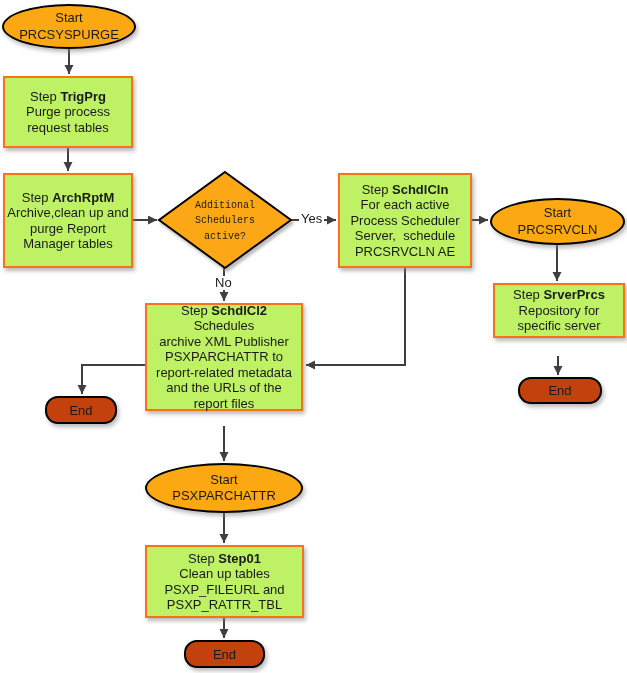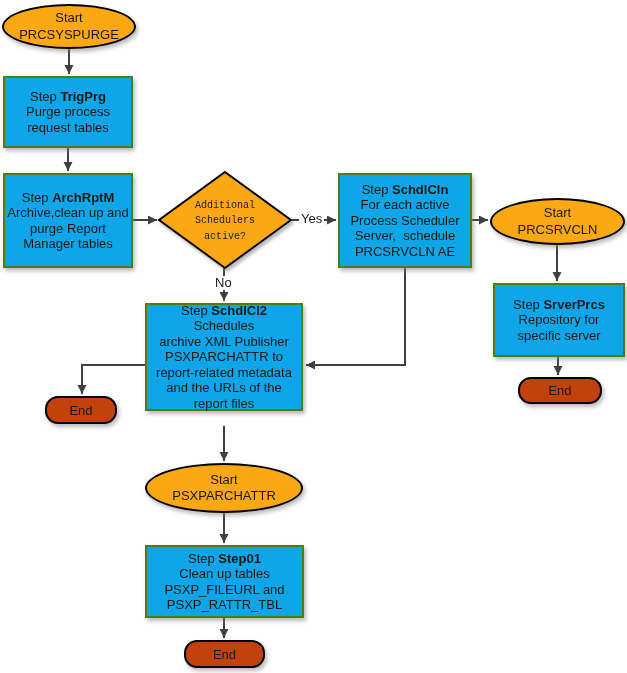--- a/index.html
+++ b/index.html
@@ -8,21 +8,21 @@
     width: 627px; height: 673px;
     background: #ffffff;
     font-family: "Liberation Sans", sans-serif;
     color: #1a1a1a;
     overflow: hidden;
   }
   #connector-layer { position:absolute; left:0; top:0; width:627px; height:673px; }
   .node { position:absolute; box-sizing:border-box; display:flex; flex-direction:column;
           align-items:center; justify-content:center; text-align:center; }
   .box {
-    background:#0ea5e9; border:2px solid #4d7c0f;
+    background:#bef264; border:2px solid #f97316;
     box-shadow: 2px 3px 4px rgba(130,130,130,0.55);
     font-size:13px; line-height:15.5px;
   }
   .oval {
     background:#FCA812; border:2px solid #000000; border-radius:50%;
     box-shadow: 2px 3px 4px rgba(130,130,130,0.55);
     font-size:13px; line-height:16.5px;
   }
   .endnode {
     background:#c2410c; border:2px solid #000000; border-radius:13px;
@@ -107,21 +107,21 @@
     <div class="ln">Process Scheduler</div>
     <div class="ln">Server,  schedule</div>
     <div class="ln">PRCSRVCLN AE</div>
   </div>
 
   <div class="node oval" style="left:490px;top:198px;width:135px;height:47px">
     <div class="ln">Start</div>
     <div class="ln">PRCSRVCLN</div>
   </div>
 
-  <div class="node box" style="left:493px;top:283px;width:132px;height:74px">
+  <div class="node box" style="left:493px;top:283px;width:132px;height:55px">
     <div class="ln"><span>Step </span><b>SrverPrcs</b></div>
     <div class="ln">Repository for</div>
     <div class="ln">specific server</div>
   </div>
 
   <div class="node endnode" style="left:518px;top:377px;width:84px;height:27px">
     <div class="ln">End</div>
   </div>
 
   <div class="node box" style="left:145px;top:303px;width:158px;height:108px">

